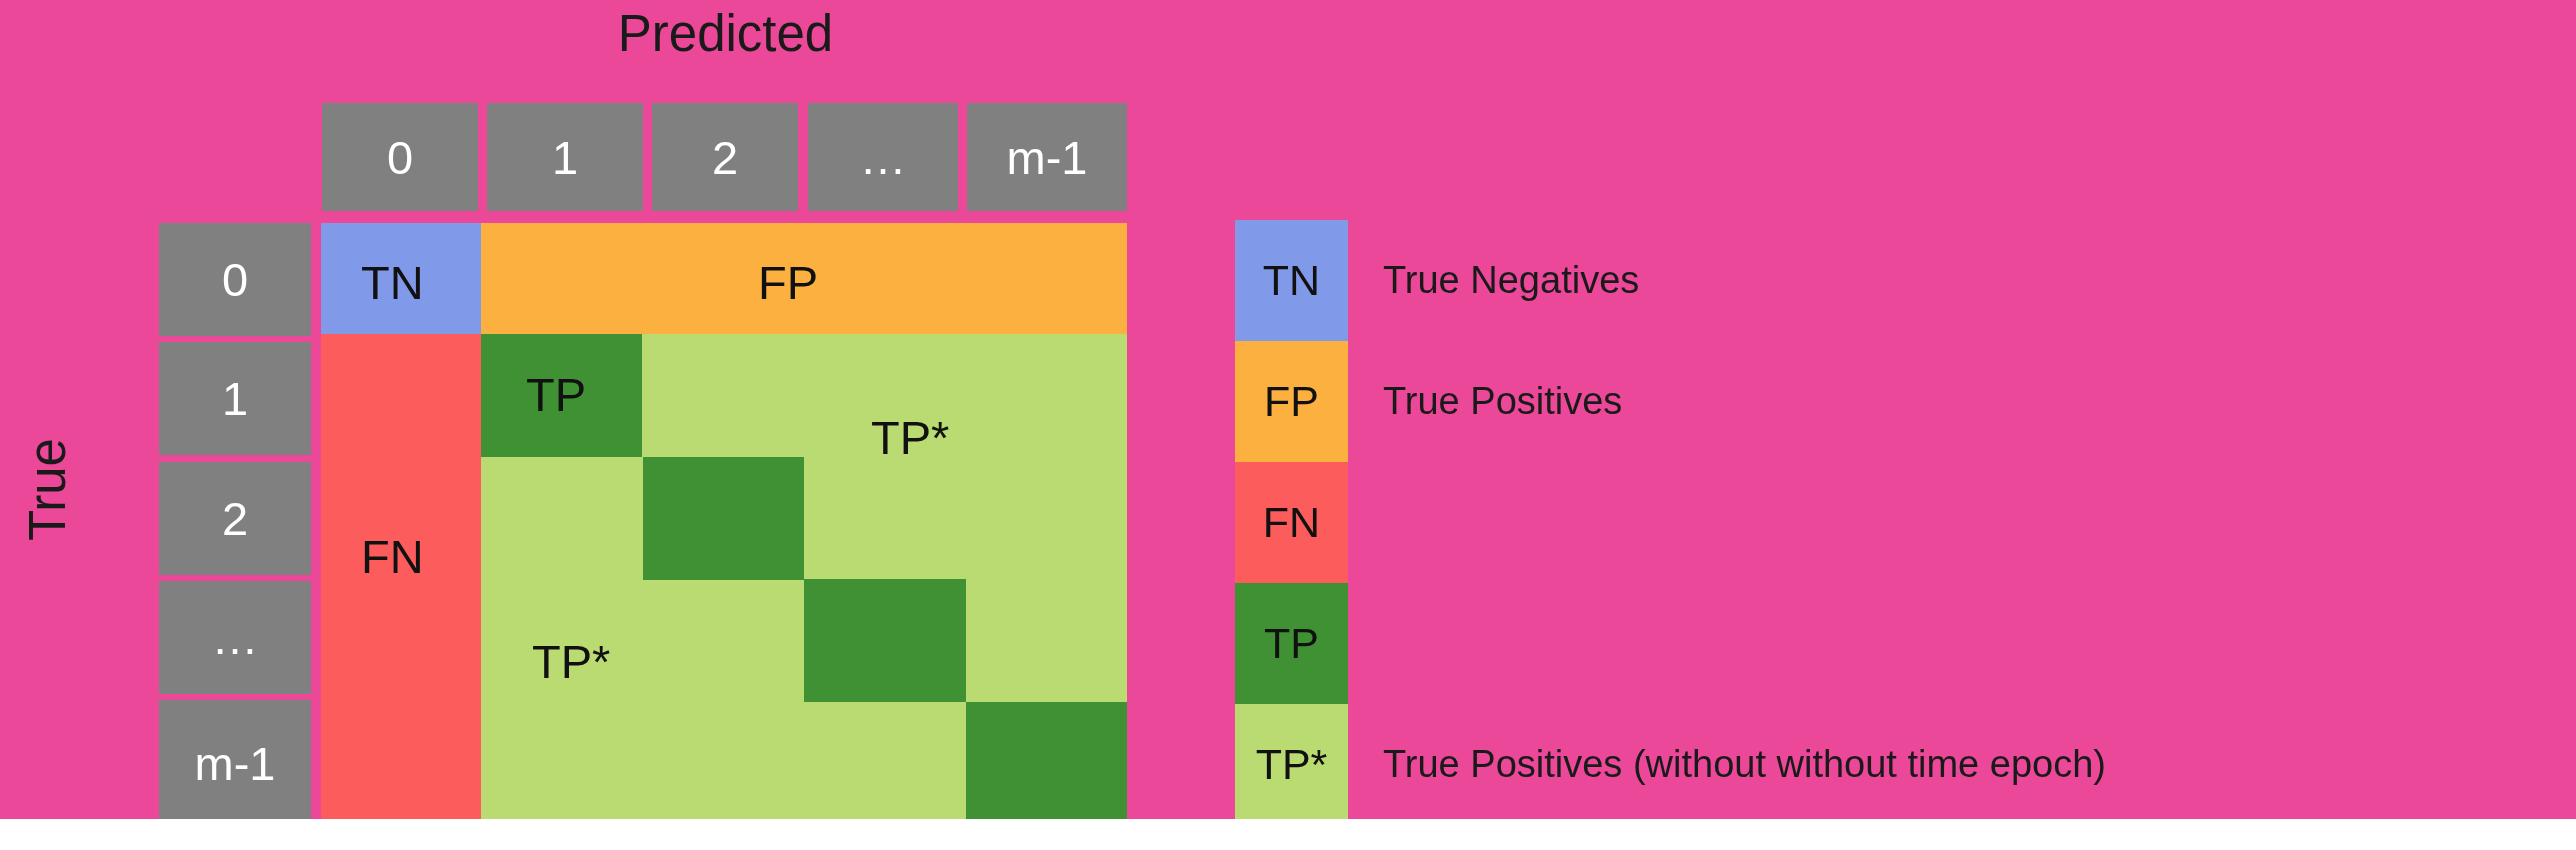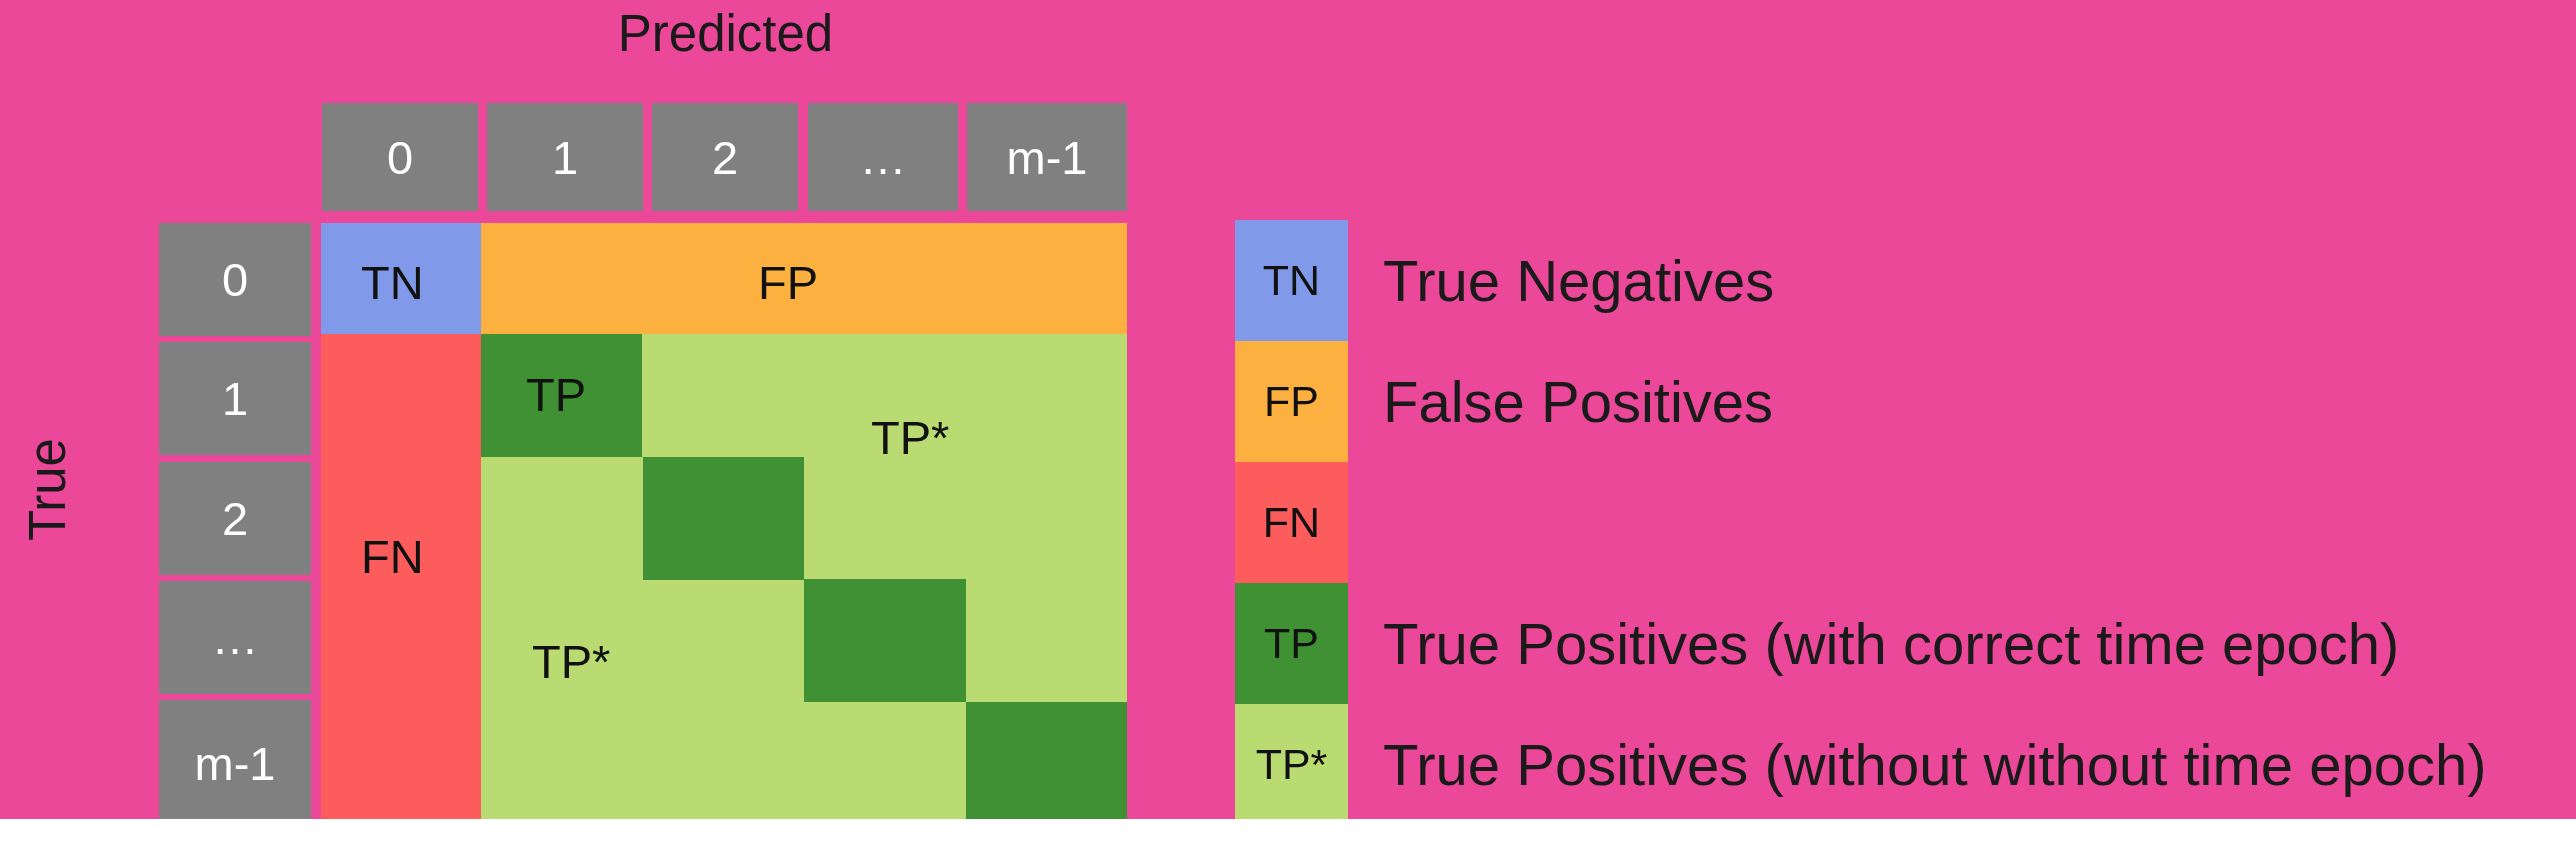--- a/index.html
+++ b/index.html
@@ -107,21 +107,21 @@
     box-sizing: border-box;
     white-space: nowrap;
   }
   .lg-text {
     position: absolute;
     left: 148px;
     top: 0;
     height: 121px;
     display: flex;
     align-items: center;
-    font-size: 58px;
+    font-size: 38px;
     color: #1a1a1a;
     white-space: nowrap;
   }
 </style>
 </head>
 <body>
 
 <div id="page">
 
   <div id="predicted-title">Predicted</div>
@@ -164,30 +164,29 @@
 
   <div id="legend">
 
     <div class="lg-row" style="top:0px;">
       <div class="lg-swatch" style="background:#8099e8;">TN</div>
       <div class="lg-text">True Negatives</div>
     </div>
 
     <div class="lg-row" style="top:121px;">
       <div class="lg-swatch" style="background:#fcb040;">FP</div>
-      <div class="lg-text">False Positives</div>
+      <div class="lg-text">True Positives</div>
     </div>
 
     <div class="lg-row" style="top:242px;">
       <div class="lg-swatch" style="background:#fc5c5c;">FN</div>
     </div>
 
     <div class="lg-row" style="top:363px;">
       <div class="lg-swatch" style="background:#3f9133;">TP</div>
-      <div class="lg-text">True Positives (with correct time epoch)</div>
     </div>
 
     <div class="lg-row" style="top:484px;">
       <div class="lg-swatch" style="background:#bada72;">TP*</div>
       <div class="lg-text">True Positives (without without time epoch)</div>
     </div>
 
   </div>
 
 </div>

